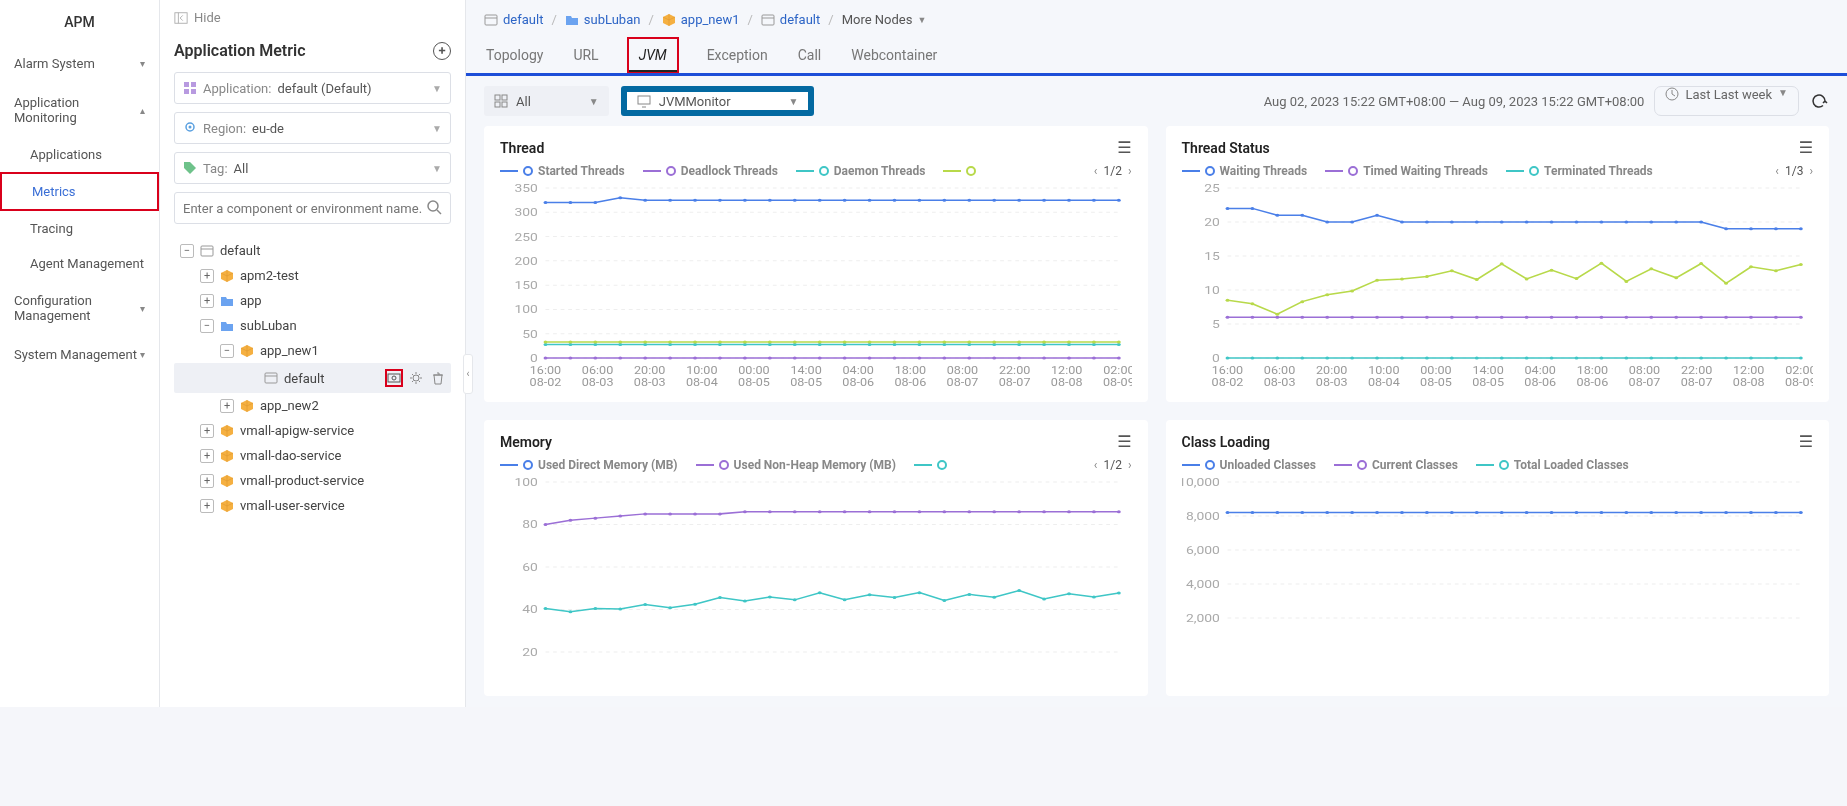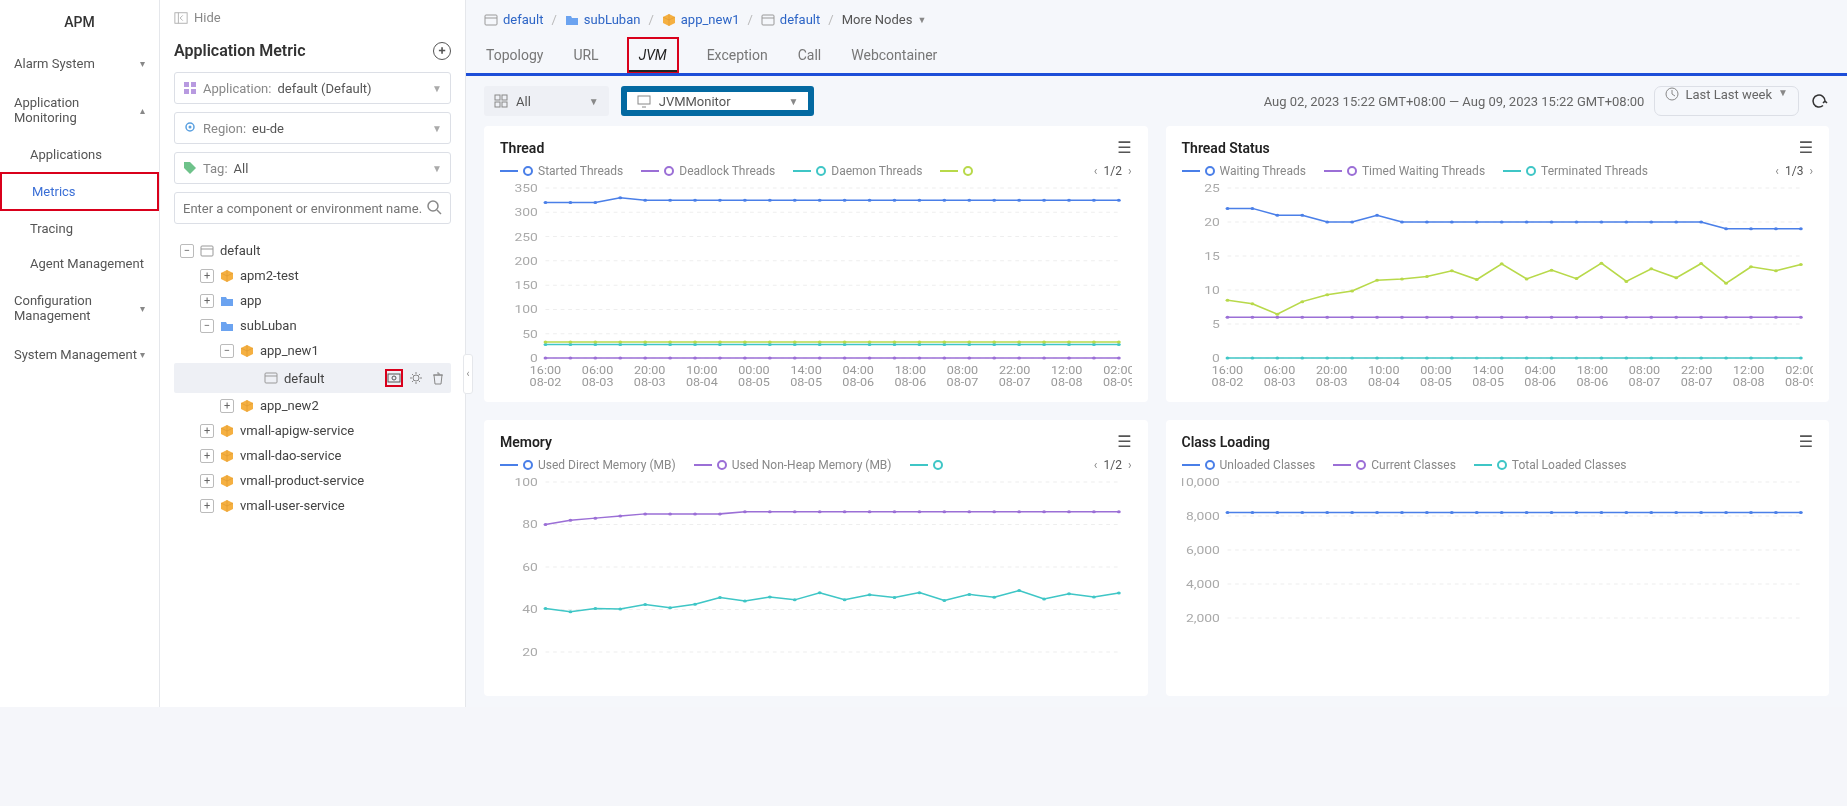--- a/index.html
+++ b/index.html
@@ -60,21 +60,21 @@
 .refresh { width:20px; height:20px; color:#555; cursor:pointer; display:flex; align-items:center; justify-content:center;}
 
 .charts { display:grid; grid-template-columns:1fr 1fr; gap:18px; padding:0 18px 18px; overflow:auto; flex:1;}
 .card { background:#fff; border-radius:4px; padding:14px 16px 10px; position:relative; }
 .card-header { display:flex; justify-content:space-between; align-items:center; margin-bottom:8px;}
 .card-title { font-size:14px; font-weight:600; color:#222;}
 .menu-ic { font-size:16px; color:#555; cursor:pointer; line-height:1;}
 .legend { display:flex; align-items:center; gap:18px; font-size:12px; color:#888; margin-bottom:4px; flex-wrap:nowrap; overflow:hidden;}
 .legend .pager { margin-left:auto; display:flex; align-items:center; gap:6px; color:#555;}
 .legend .pager .arr { cursor:pointer; color:#888; font-size:12px;}
-.lg { display:flex; align-items:center; gap:5px; white-space:nowrap;}
+.lg { display:flex; align-items:center; gap:5px; white-space:nowrap;font-weight:bold;}
 .lg .dot { width:10px; height:10px; border-radius:50%; background:#fff; border:2px solid; position:relative;}
 .lg .line { width:18px; height:2px; }
 .chart-area { position:relative; height:210px; }
 .chart-area svg { width:100%; height:100%; }
 .y-label { font-size:11px; fill:#aaa; }
 .x-label { font-size:10px; fill:#999; }
 .grid-line { stroke:#eee; stroke-dasharray:3 3; stroke-width:1;}
 .series { fill:none; stroke-width:1.5; }
 </style>
 </head>

